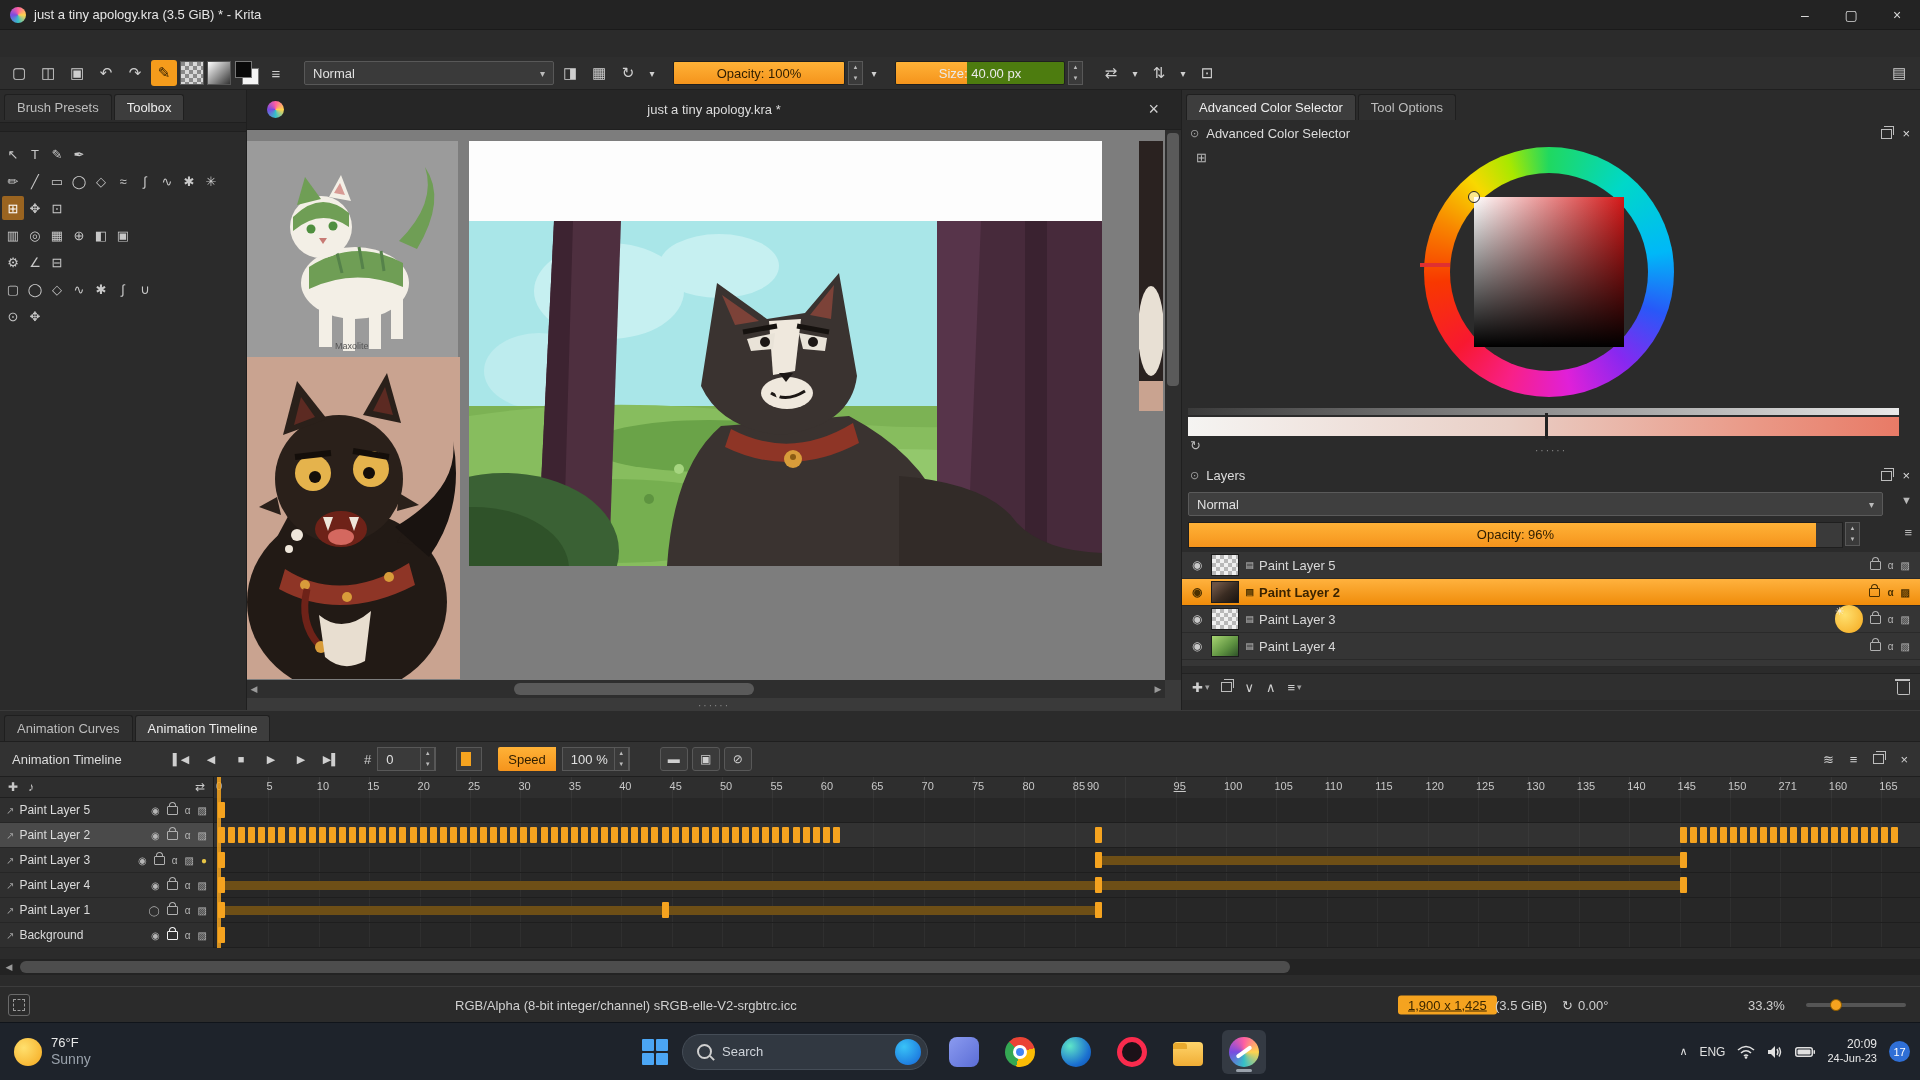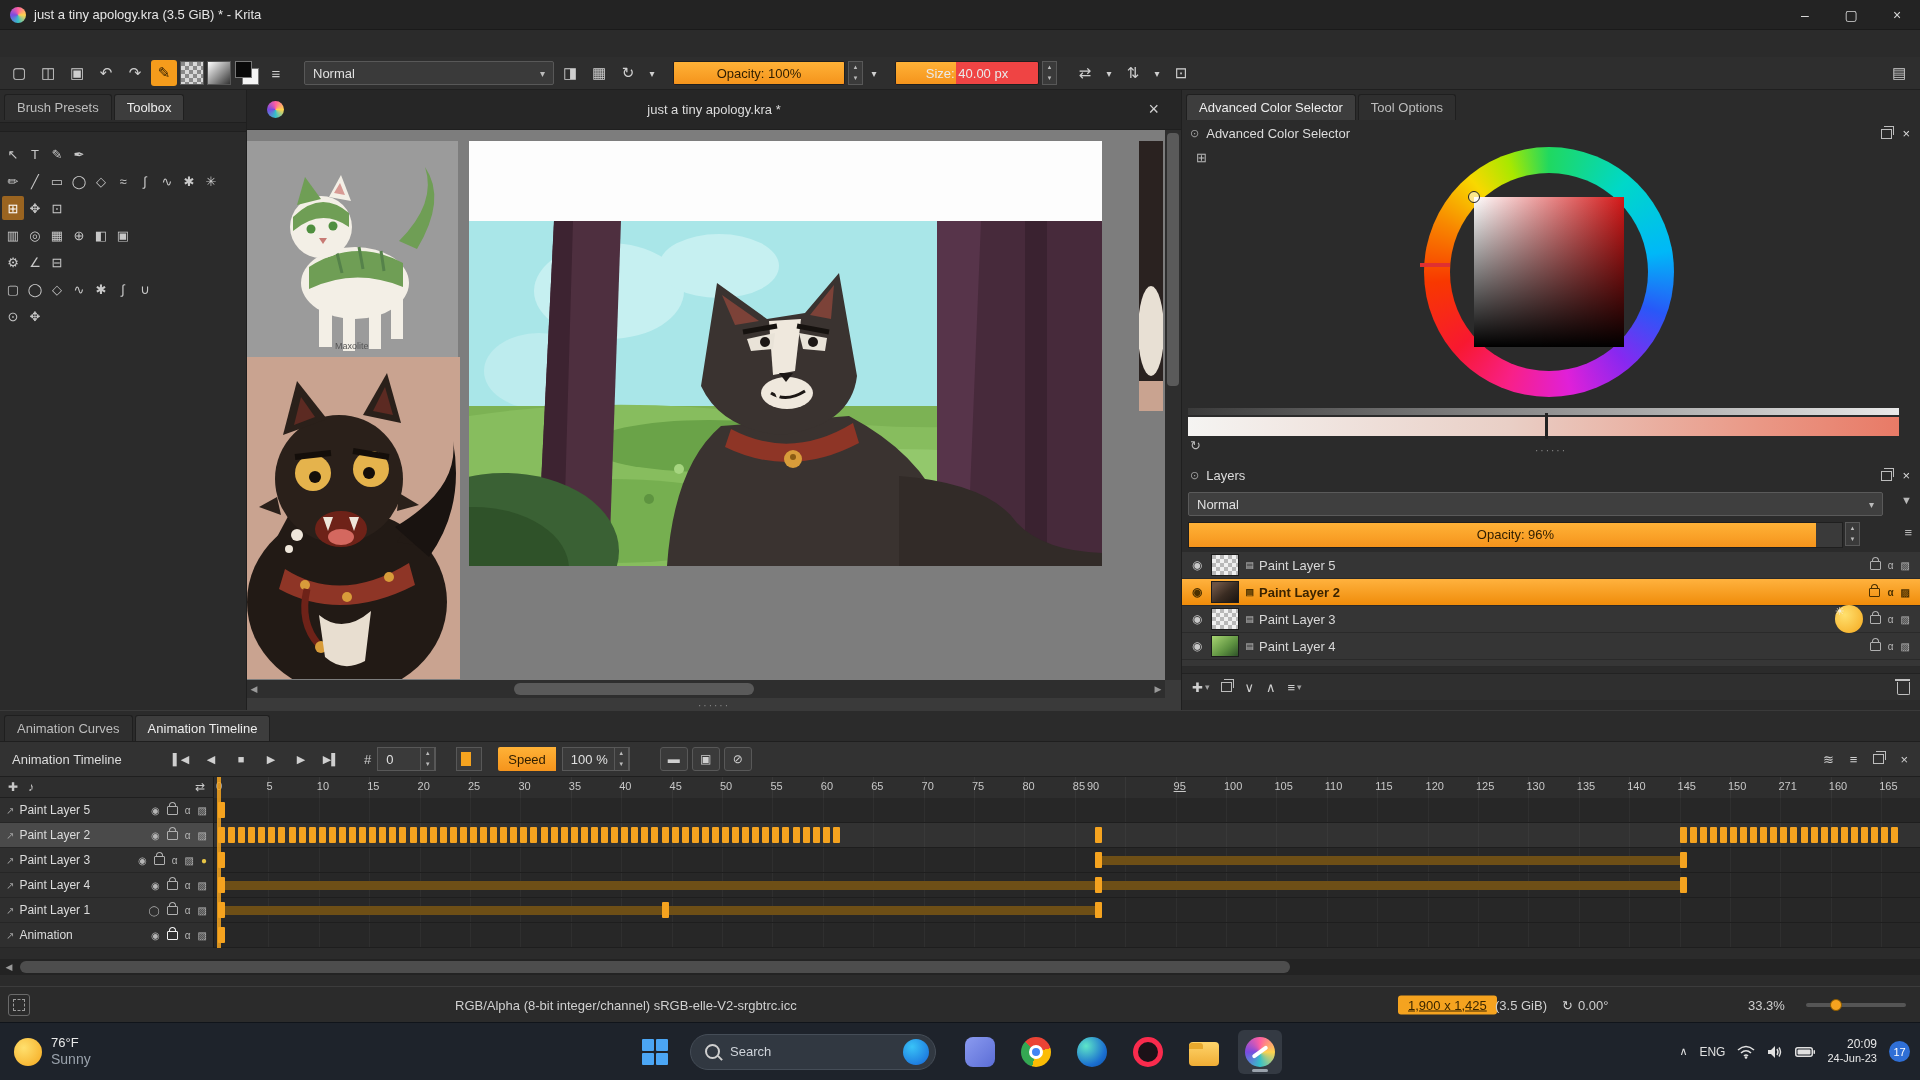--- a/index.html
+++ b/index.html
@@ -25,26 +25,26 @@
   .tbtn.small{width:16px;font-size:10px;}
   .tbtn.orange{background:#f59c1c;color:#2e1d00;}
   .swatch-checker{width:22px;height:22px;background:repeating-conic-gradient(#d8d8d8 0 25%,#8a8a8a 0 50%) 0 0/8px 8px;border:1px solid #555;}
   .swatch-grad{width:22px;height:22px;background:linear-gradient(135deg,#fff,#888 60%,#333);border:1px solid #555;}
   .fgbg{width:26px;height:26px;position:relative;}
   .fgbg::after{content:"";position:absolute;right:1px;bottom:1px;width:15px;height:15px;background:#f5f5f5;border:1px solid #777;}
   .fgbg::before{content:"";position:absolute;left:1px;top:1px;width:15px;height:15px;background:#0a0a0a;border:1px solid #777;z-index:1;}
   .blend-select{width:250px;height:24px;background:#3a3a3a;border:1px solid #585858;border-radius:2px;display:flex;align-items:center;
                 padding:0 8px;color:#e0e0e0;box-sizing:border-box;margin-left:12px;}
   .blend-select .caret{margin-left:auto;font-size:10px;color:#bbb;}
-  .slider{position:relative;height:24px;background:#ef4444;border:1px solid #1f1f1f;border-radius:2px;overflow:hidden;box-sizing:border-box;}
+  .slider{position:relative;height:24px;background:#4d7c0f;border:1px solid #1f1f1f;border-radius:2px;overflow:hidden;box-sizing:border-box;}
   .slider .fill{position:absolute;left:0;top:0;bottom:0;background:linear-gradient(#ffb237,#f5941c);}
   .slider .lbl{position:relative;display:flex;align-items:center;justify-content:center;height:100%;font-size:13px;}
   .op-slider{width:172px;margin-left:10px;}
   .op-slider .lbl{color:#2e1d00;}
-  .size-slider{width:144px;margin-left:10px;}
+  .size-slider{width:170px;margin-left:10px;}
   .size-slider .lbl{color:#eaeaea;}
   .spincol{display:flex;flex-direction:column;width:15px;height:24px;background:#3a3a3a;border:1px solid #585858;box-sizing:border-box;}
   .spincol span{flex:1;font-size:6px;line-height:10px;text-align:center;color:#bbb;}
 
   
   .dock-tabs{display:flex;gap:2px;padding:4px 4px 0 4px;}
   .dtab{padding:5px 12px;background:#2f2f2f;border:1px solid #1f1f1f;border-bottom:none;border-radius:3px 3px 0 0;font-size:13px;color:#bdbdbd;}
   .dtab.active{background:#3d3d3d;color:#ececec;}
 
   
@@ -188,21 +188,21 @@
   .zoom-slider{left:1806px;width:100px;height:4px;background:#555;border-radius:2px;position:absolute;top:16px;}
   .zoom-thumb{position:absolute;left:24px;top:-4px;width:12px;height:12px;border-radius:50%;background:#f5a31f;border:1px solid #8a5a00;box-sizing:border-box;}
 
   
   .taskbar{position:absolute;left:0;top:1022px;width:1920px;height:58px;background:#1e232b;border-top:1px solid #10141a;box-sizing:border-box;}
   .tk-weather{position:absolute;left:14px;top:0;height:100%;display:flex;align-items:center;gap:9px;}
   .sun{width:28px;height:28px;border-radius:50%;background:radial-gradient(circle at 35% 35%,#ffe06e,#f5a81e);}
   .tk-wcol{display:flex;flex-direction:column;line-height:1.2;}
   .tk-temp{font-size:13px;color:#e8e8e8;}
   .tk-cond{font-size:14px;color:#9aa2ac;}
-  .tk-center{position:absolute;left:642px;top:0;height:100%;display:flex;align-items:center;gap:22px;}
+  .tk-center{position:absolute;left:642px;top:0;height:100%;display:flex;align-items:center;gap:14px;}
   .win-logo{width:26px;height:26px;display:grid;grid-template-columns:12px 12px;grid-template-rows:12px 12px;gap:2px;}
   .win-logo span{background:#4ba6f5;border-radius:1px;}
   .search-pill{width:246px;height:36px;border-radius:18px;background:#313841;border:1px solid #454d57;display:flex;align-items:center;
                gap:10px;padding:0 6px 0 14px;box-sizing:border-box;}
   .search-lbl{flex:1;color:#cfd4da;font-size:13px;}
   .bing{width:26px;height:26px;border-radius:50%;background:radial-gradient(circle at 35% 30%,#39c3f7,#1565d8);}
   .tk-apps{display:flex;align-items:center;gap:12px;}
   .tk-app{width:44px;height:44px;border-radius:6px;display:flex;align-items:center;justify-content:center;position:relative;}
   .tk-app.active{background:#343a43;}
   .tk-app.active::after{content:"";position:absolute;bottom:2px;left:50%;transform:translateX(-50%);width:16px;height:3px;border-radius:2px;background:#9aa2ac;}
@@ -732,21 +732,21 @@
           <span class="nm">Paint Layer 1</span>
           <span class="rowicons">
             <span class="mi">◯</span>
             <span class="ico-lock"></span>
             <span class="mi">α</span>
             <span class="mi">▨</span>
           </span>
         </div>
         <div class="tl-name">
           <span class="pin">↗</span>
-          <span class="nm">Animation</span>
+          <span class="nm">Background</span>
           <span class="rowicons">
             <span class="mi">◉</span>
             <span class="ico-lock on"></span>
             <span class="mi">α</span>
             <span class="mi">▨</span>
           </span>
         </div>
       </div>
     <div class="tl-grid" id="tl-grid">
         <div class="tl-grid-row" style="top: 0px;">

